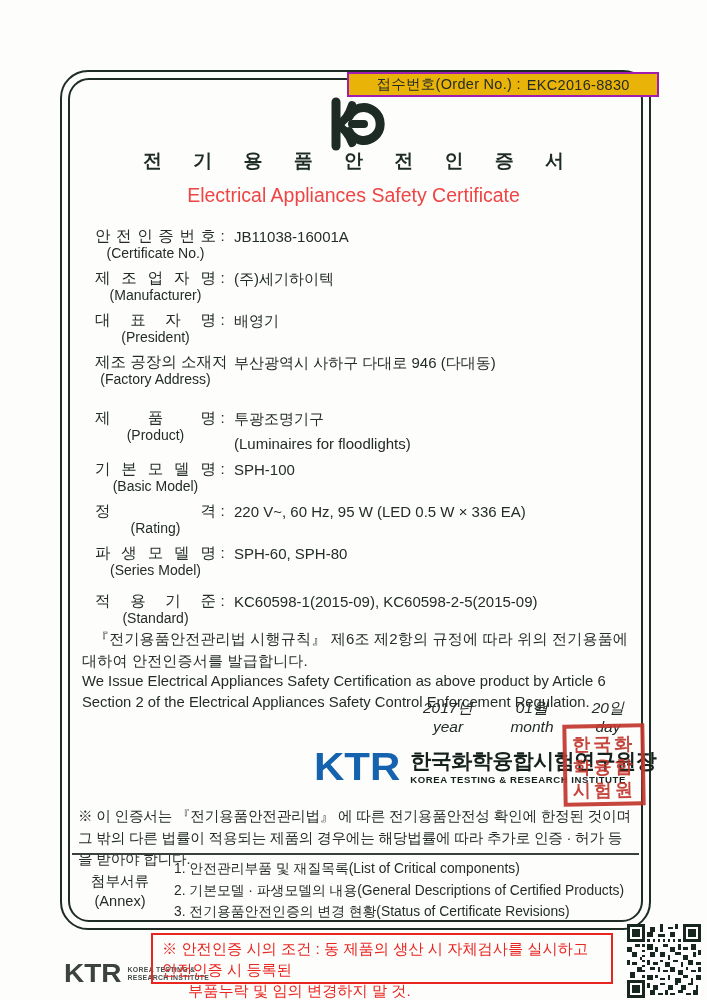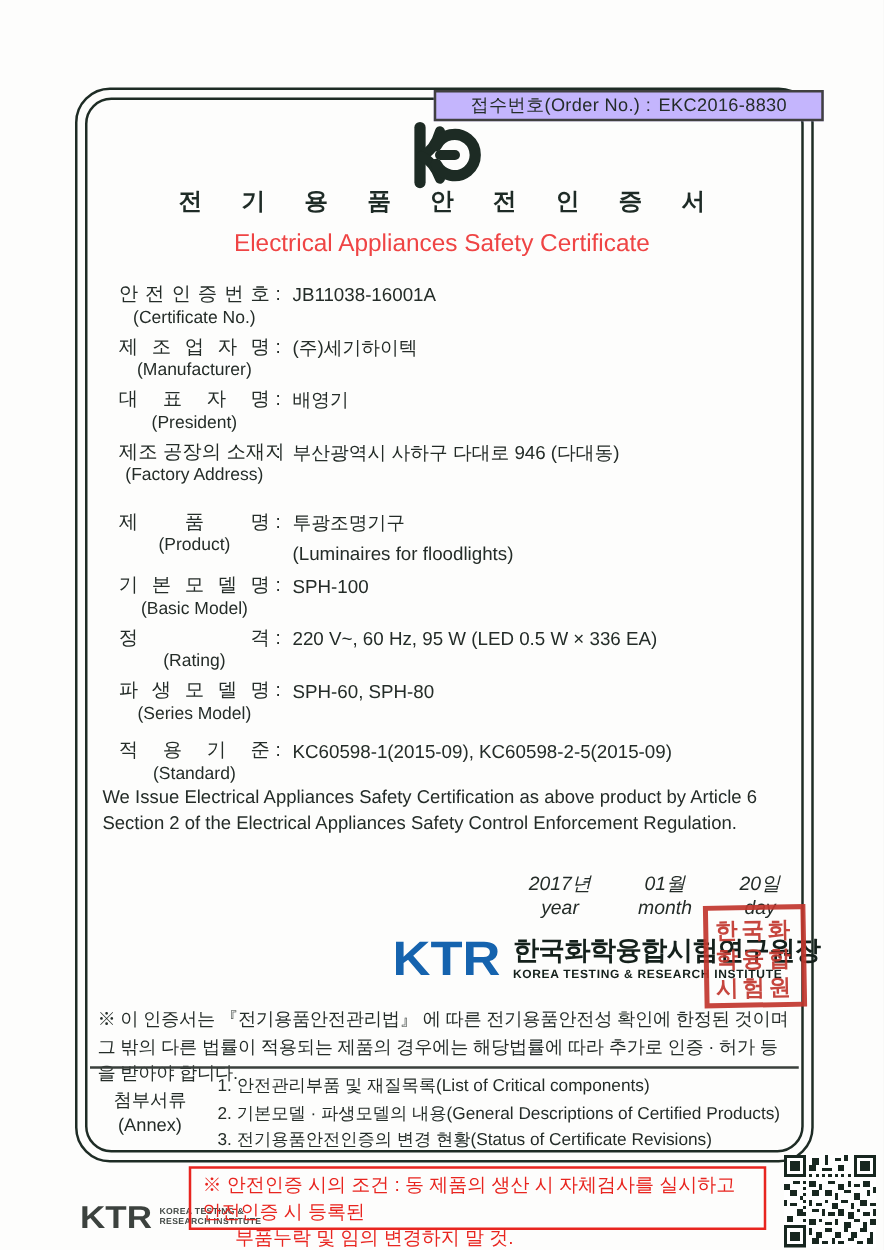--- a/index.html
+++ b/index.html
@@ -13,21 +13,21 @@
     position:absolute; left:60px; top:70px; width:591px; height:860px;
     border:2.5px solid #1e2c25; border-radius:28px;
   }
   .border-inner {
     position:absolute; left:68px; top:78px; width:575px; height:844px;
     border:2px solid #1e2c25; border-radius:21px;
   }
   
   .order-box {
     position:absolute; left:347px; top:72px; width:312px; height:25px;
-    border:2px solid #404040; background:#c4b5fd;
+    border:2px solid #a21caf; background:#eab308;
     display:flex; align-items:center; justify-content:center;
     font-size:14.5px; letter-spacing:0.3px; z-index:5;
   }
   .order-box .val { margin-left:6px; }
   
   .kc-logo { position:absolute; left:50%; top:96px; transform:translateX(-50%); z-index:2; }
   
   .title-ko {
     position:absolute; left:0; top:148px; width:100%; text-align:center;
     font-size:19px; font-weight:600; letter-spacing:13px; padding-left:13px;
@@ -207,20 +207,21 @@
       <div class="f-label">
         <div class="ko">적 용 기 준</div>
         <div class="en">(Standard)</div>
       </div>
       <div class="f-colon">:</div>
       <div class="f-value">KC60598-1(2015-09), KC60598-2-5(2015-09)</div>
     </div>
   </div>
 
   <div class="statement">
+    <div class="ko">『전기용품안전관리법 시행규칙』 제6조 제2항의 규정에 따라 위의 전기용품에 대하여 안전인증서를 발급합니다.</div>
     <div class="en">We Issue Electrical Appliances Safety Certification as above product by Article 6 Section 2 of the Electrical Appliances Safety Control Enforcement Regulation.</div>
   </div>
 
   <div class="date-block">
     <div class="date-row">
       <span class="c1">2017년</span>
       <span class="c2">01월</span>
       <span class="c3">20일</span>
     </div>
     <div class="date-row">

